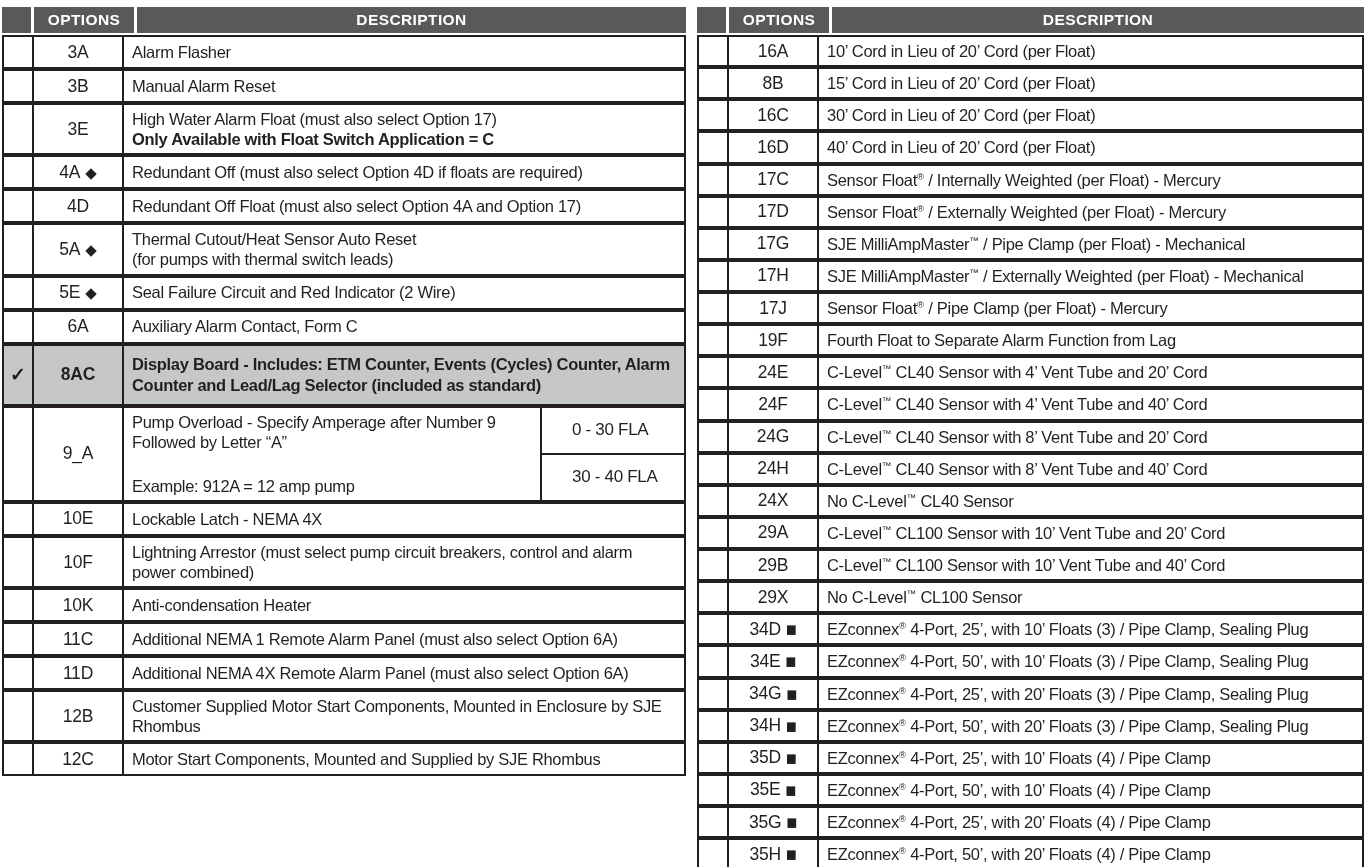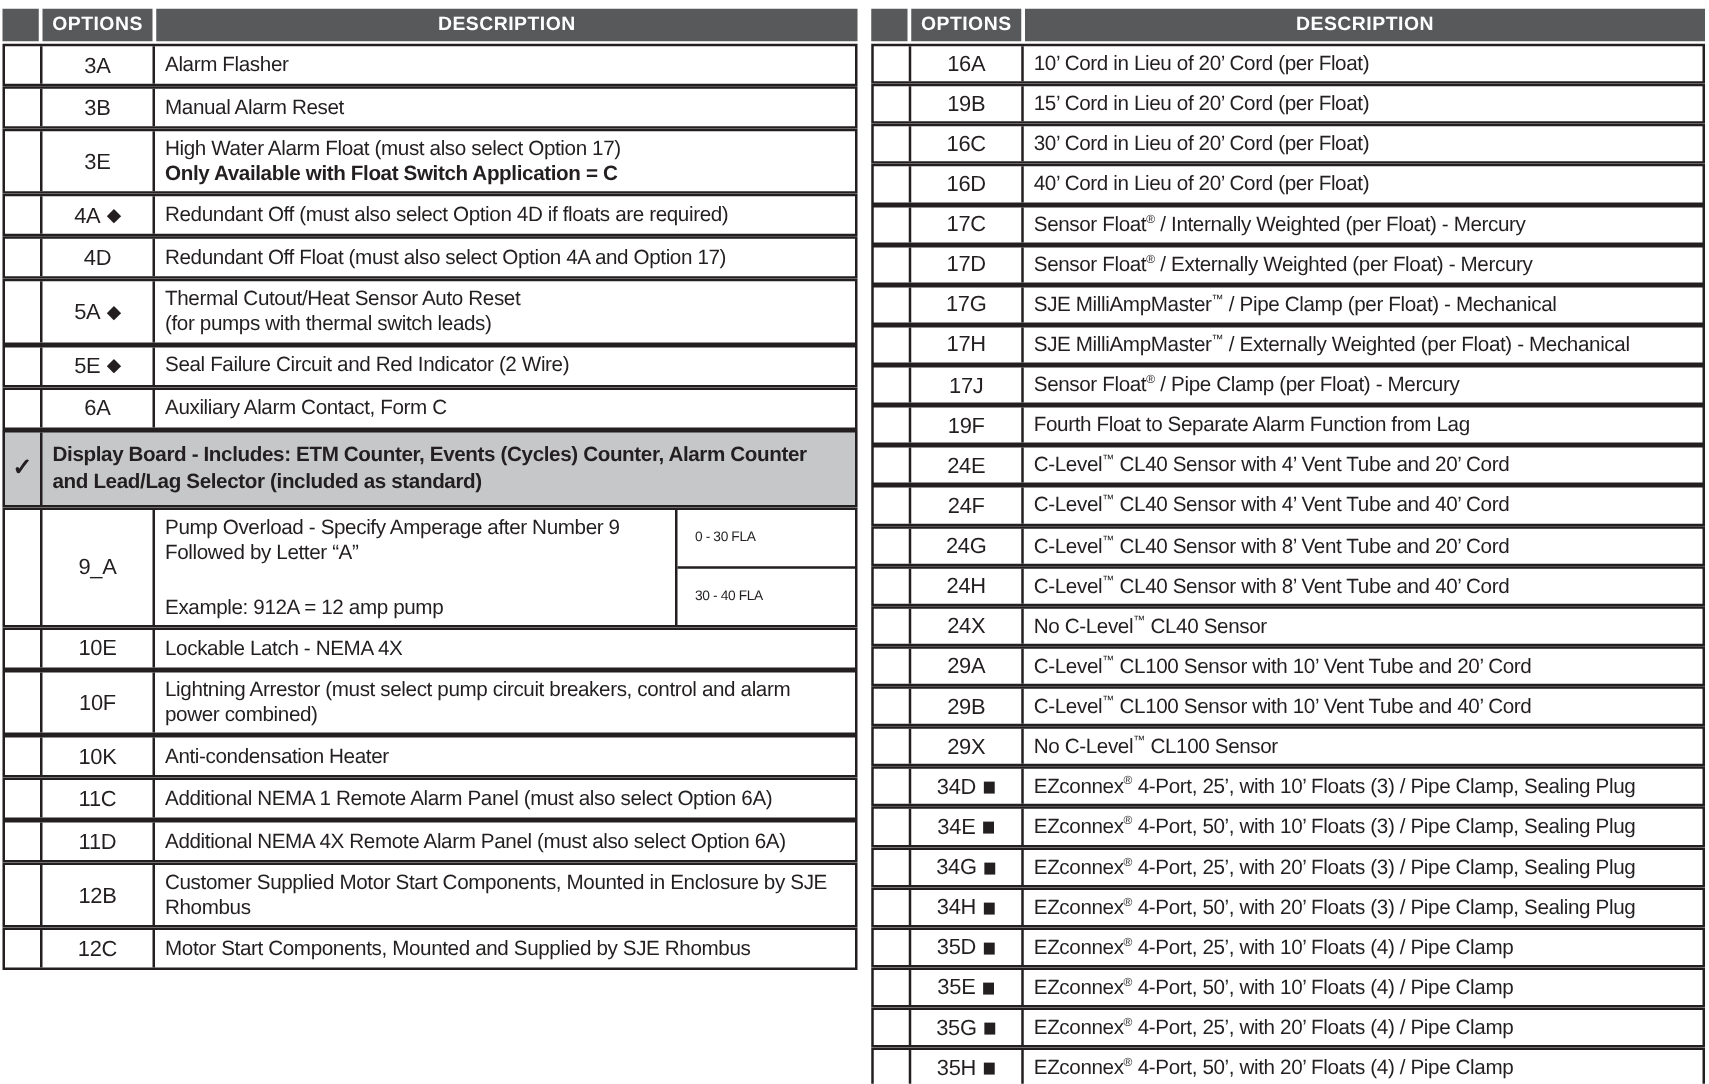--- a/index.html
+++ b/index.html
@@ -17,21 +17,21 @@
 
   
   .thead { display:flex; column-gap:3px; height:26px; }
   .thead .hcell {
     background:var(--header_bg, #58595b);
     color:var(--header_text, #ffffff);
     font-weight:bold; font-size:15.5px; letter-spacing:.4px;
     display:flex; align-items:center; justify-content:center;
   }
   .thead .h-check { width:29px; flex:none; }
-  .thead .h-opt   { width:88px; flex:none; }
+  .thead .h-opt   { width:100px; flex:none; }
   .thead .h-desc  { flex:1; }
 
   
   .row {
     display:flex; box-sizing:border-box; background:#ffffff;
     border:2px solid var(--border, #231f20);
     min-height:34px;
   }
   .opt-table.right .row { min-height:30px;justify-content:flex-end; }
   .row.highlight { background:var(--highlight_bg, #c6c7c9); min-height:62px; }
@@ -53,21 +53,21 @@
     font-size:16.5px; line-height:1.22; letter-spacing:-0.3px;
     display:flex; flex-direction:column; justify-content:center;
   }
   .desc-line.bold { font-weight:bold; }
   .desc-line.gap  { margin-top:24px; }
 
   
   .fla-col { width:142px; flex:none; border-left:2px solid var(--border, #231f20); display:flex; flex-direction:column; }
   .fla-cell {
     flex:1; min-height:40px; display:flex; align-items:center;
-    padding-left:14px; font-size:11px; letter-spacing:-0.3px;
+    padding-left:30px; font-size:17px; letter-spacing:-0.3px;
   }
   .fla-cell + .fla-cell { border-top:2px solid var(--border, #231f20); }
 
   
   .check-glyph  { font-size:19px; font-weight:bold; line-height:1; }
   .marker-glyph { line-height:1; }
   .marker-glyph.diamond { font-size:15px; }
   .marker-glyph.square  { font-size:18px; transform:scaleY(1.1); }
 
   sup.tm { font-size:58%; vertical-align:super; line-height:0; letter-spacing:0; }
@@ -174,20 +174,23 @@
           <div class="cell-desc">
             <div class="desc-text">
               <div class="desc-line rich">Auxiliary Alarm Contact, Form C</div>
             </div>
           </div>
         </div>
         <div class="row highlight">
           <div class="cell-check">
             <span class="check-glyph">✓</span>
           </div>
+          <div class="cell-opt">
+            <span>8AC</span>
+          </div>
           <div class="cell-desc">
             <div class="desc-text">
               <div class="desc-line rich bold">Display Board - Includes: ETM Counter, Events (Cycles) Counter, Alarm Counter and Lead/Lag Selector  (included as standard)</div>
             </div>
           </div>
         </div>
         <div class="row">
           <div class="cell-check"></div>
           <div class="cell-opt">
             <span>9_A</span>
@@ -297,21 +300,21 @@
           </div>
           <div class="cell-desc">
             <div class="desc-text">
               <div class="desc-line rich">10’ Cord in Lieu of 20’ Cord (per Float)</div>
             </div>
           </div>
         </div>
         <div class="row">
           <div class="cell-check"></div>
           <div class="cell-opt">
-            <span>19B</span>
+            <span>8B</span>
           </div>
           <div class="cell-desc">
             <div class="desc-text">
               <div class="desc-line rich">15’ Cord in Lieu of 20’ Cord (per Float)</div>
             </div>
           </div>
         </div>
         <div class="row">
           <div class="cell-check"></div>
           <div class="cell-opt">

